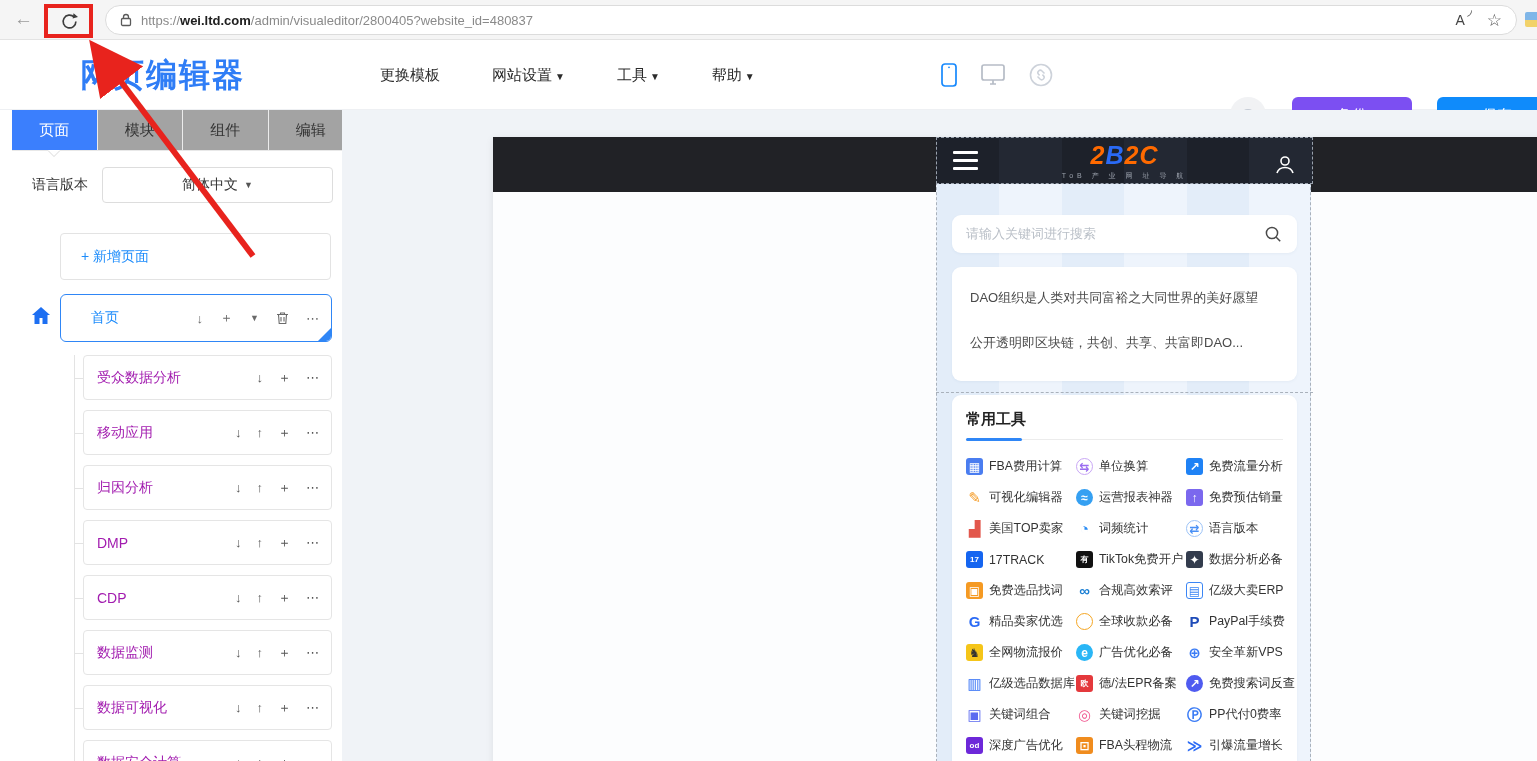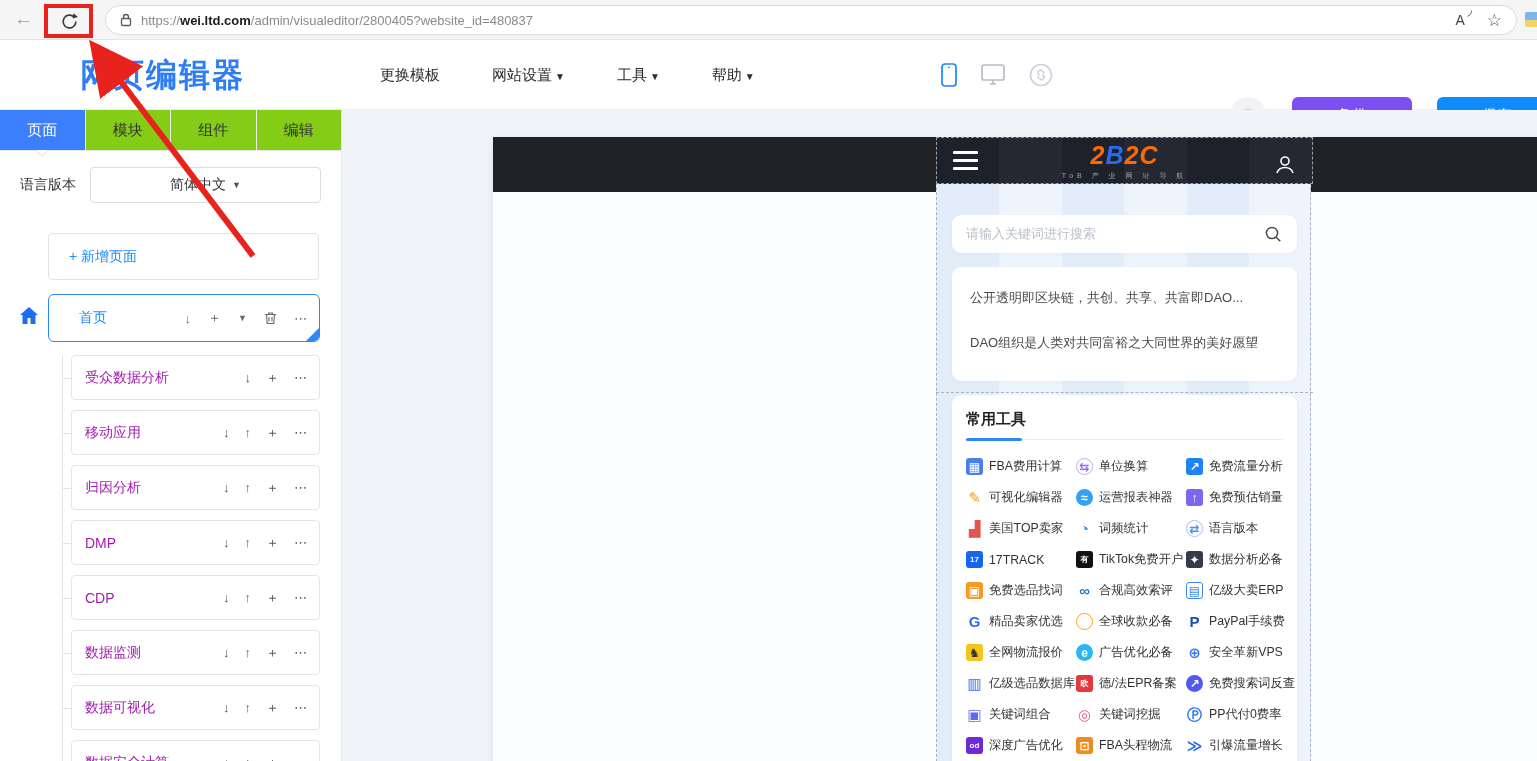--- a/index.html
+++ b/index.html
@@ -29,23 +29,23 @@
   .device-group { position:absolute; left:940px; top:0; height:70px; display:flex; align-items:center; gap:22px; }
   .eye-wrap { position:absolute; left:1230px; top:57px; width:36px; height:36px; border-radius:50%; background:#f1f2f4; display:flex; align-items:center; justify-content:center; }
   .btn { position:absolute; top:57px; width:120px; height:36px; border:none; border-radius:6px; color:#fff; font-size:15px; font-family:inherit; cursor:pointer; }
   .btn-backup { left:1292px; background:#7c4ff2; }
   .btn-save { left:1437px; background:#0f8bfb; }
 
   
   .workspace { position:absolute; left:0; top:110px; width:100%; height:651px; }
 
   
-  .sidebar { position:absolute; left:0; top:0; width:342px; height:100%; background:#fff; border-right:1px solid #e8e8e8; overflow:hidden; }
+  .sidebar { position:absolute; left:12px; top:0; width:342px; height:100%; background:#fff; border-right:1px solid #e8e8e8; overflow:hidden; }
   .tabs { display:flex; height:41px; border-bottom:1px solid #e8e8e8; }
-  .tab { flex:1; display:flex; align-items:center; justify-content:center; font-size:15px; color:#333; border-right:1px solid #ececec; cursor:pointer; position:relative; background:#84cc16; }
+  .tab { flex:1; display:flex; align-items:center; justify-content:center; font-size:15px; color:#333; border-right:1px solid #ececec; cursor:pointer; position:relative; background:#a3a3a3; }
   .tab:last-child { border-right:none; }
   .tab.active { background:#3b7ffd; color:#fff; }
   .tab.active::after { content:""; position:absolute; left:50%; top:100%; margin-left:-6px; border:6px solid transparent; border-top-color:#fff; filter:drop-shadow(0 1px 0 #d9d9d9); }
   .lang-row { display:flex; align-items:center; padding:16px 20px 14px 20px; }
   .lang-label { font-size:14px; color:#333; margin-right:14px; white-space:nowrap; }
   .lang-select { flex:1; height:36px; border:1px solid #ddd; border-radius:4px; display:flex; align-items:center; justify-content:center; font-size:14px; color:#333; cursor:pointer; background:#fff; }
   .lang-select .caret { font-size:9px; margin-left:6px; color:#555; }
   .add-page { margin:16px 22px 0 48px; height:47px; border:1px solid #e3e3e3; border-radius:4px; display:flex; align-items:center; padding-left:20px; font-size:14px; color:#1d8cfb; background:#fff; cursor:pointer; }
   .home-row { position:relative; margin:14px 21px 0 48px; }
   .home-icon { position:absolute; left:-30px; top:11px; }
@@ -308,22 +308,22 @@
 
         <div class="search-card">
           <span class="search-ph">请输入关键词进行搜索</span>
           <svg width="19" height="19" viewBox="0 0 19 19">
             <circle cx="8" cy="8" r="5.6" fill="none" stroke="#4a4a4a" stroke-width="1.5"></circle>
             <path d="M12.2 12.2l4 4" stroke="#4a4a4a" stroke-width="1.5"></path>
           </svg>
         </div>
 
         <div class="quote-card">
+          <p>DAO组织是人类对共同富裕之大同世界的美好愿望</p>
           <p>公开透明即区块链，共创、共享、共富即DAO...</p>
-          <p>DAO组织是人类对共同富裕之大同世界的美好愿望</p>
         </div>
 
         <div class="section-divider"></div>
 
         <div class="tools-card">
           <div class="tools-title">常用工具</div>
           <div class="tools-underline"></div>
           <div class="tools-grid">
   <span class="tool">
     <span class="t-icon square" style="background: rgb(74, 125, 240); color: rgb(255, 255, 255);">▦</span>

